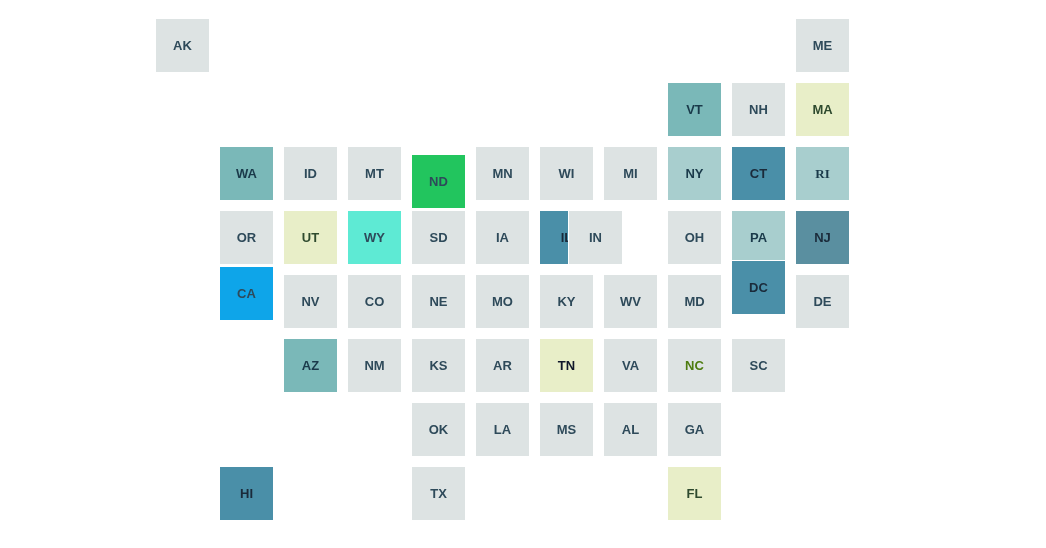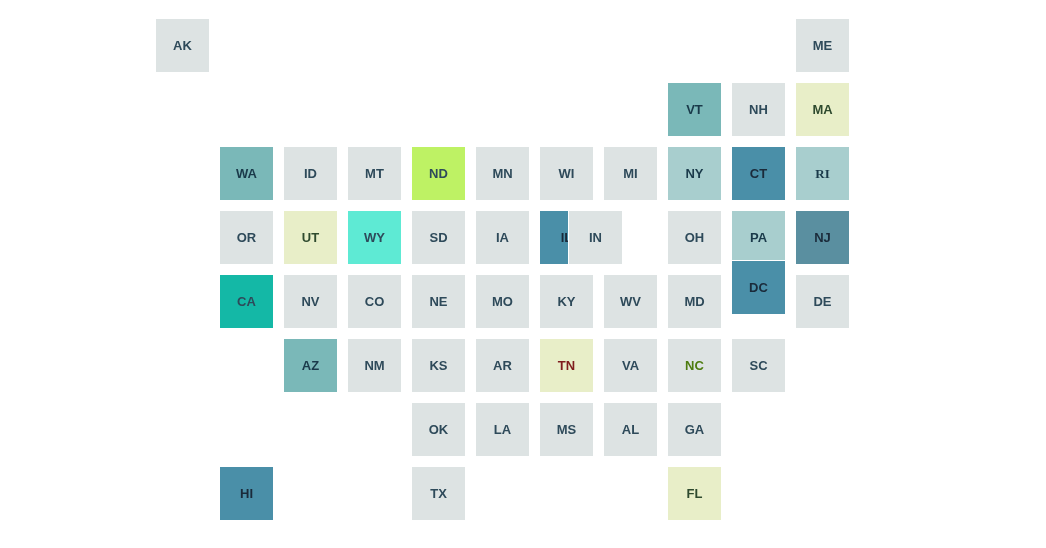--- a/index.html
+++ b/index.html
@@ -35,52 +35,52 @@
 
 <div id="map-container">
     <div class="state-cell" style="left: 155px; top: 18px; background-color: rgb(221, 227, 227); color: rgb(46, 74, 90);">AK</div>
     <div class="state-cell" style="left: 795px; top: 18px; background-color: rgb(221, 227, 227); color: rgb(46, 74, 90);">ME</div>
     <div class="state-cell" style="left: 667px; top: 82px; background-color: rgb(122, 184, 184); color: rgb(26, 58, 74);">VT</div>
     <div class="state-cell" style="left: 731px; top: 82px; background-color: rgb(221, 227, 227); color: rgb(46, 74, 90);">NH</div>
     <div class="state-cell" style="left: 795px; top: 82px; background-color: rgb(232, 238, 200); color: rgb(46, 74, 46);">MA</div>
     <div class="state-cell" style="left: 219px; top: 146px; background-color: rgb(122, 184, 184); color: rgb(26, 58, 74);">WA</div>
     <div class="state-cell" style="left: 283px; top: 146px; background-color: rgb(221, 227, 227); color: rgb(46, 74, 90);">ID</div>
     <div class="state-cell" style="left: 347px; top: 146px; background-color: rgb(221, 227, 227); color: rgb(46, 74, 90);">MT</div>
-    <div class="state-cell" style="left: 411px; top: 146px; background-color: #bef264; color: rgb(46, 74, 90);">ND</div>
+    <div class="state-cell" style="left: 411px; top: 154px; background-color: #22c55e; color: rgb(46, 74, 90);">ND</div>
     <div class="state-cell" style="left: 475px; top: 146px; background-color: rgb(221, 227, 227); color: rgb(46, 74, 90);">MN</div>
     <div class="state-cell" style="left: 539px; top: 146px; background-color: rgb(221, 227, 227); color: rgb(46, 74, 90);">WI</div>
     <div class="state-cell" style="left: 603px; top: 146px; background-color: rgb(221, 227, 227); color: rgb(46, 74, 90);">MI</div>
     <div class="state-cell" style="left: 667px; top: 146px; background-color: rgb(168, 206, 206); color: rgb(26, 58, 74);">NY</div>
     <div class="state-cell" style="left: 731px; top: 146px; background-color: rgb(74, 143, 168); color: rgb(26, 42, 58);">CT</div>
     <div class="state-cell" style="left: 795px; top: 146px; background-color: rgb(168, 206, 206); color: rgb(26, 58, 74); font-family: Liberation Serif, serif;">RI</div>
     <div class="state-cell" style="left: 219px; top: 210px; background-color: rgb(221, 227, 227); color: rgb(46, 74, 90);">OR</div>
     <div class="state-cell" style="left: 283px; top: 210px; background-color: rgb(232, 238, 200); color: rgb(46, 74, 46);">UT</div>
     <div class="state-cell" style="left: 347px; top: 210px; background-color: #5eead4; color: rgb(46, 74, 90);">WY</div>
     <div class="state-cell" style="left: 411px; top: 210px; background-color: rgb(221, 227, 227); color: rgb(46, 74, 90);">SD</div>
     <div class="state-cell" style="left: 475px; top: 210px; background-color: rgb(221, 227, 227); color: rgb(46, 74, 90);">IA</div>
     <div class="state-cell" style="left: 539px; top: 210px; background-color: rgb(74, 143, 168); color: rgb(26, 42, 58);">IL</div>
     <div class="state-cell" style="left: 568px; top: 210px; background-color: rgb(221, 227, 227); color: rgb(46, 74, 90);">IN</div>
     <div class="state-cell" style="left: 667px; top: 210px; background-color: rgb(221, 227, 227); color: rgb(46, 74, 90);">OH</div>
     <div class="state-cell" style="left: 731px; top: 210px; background-color: rgb(168, 206, 206); color: rgb(26, 58, 74);">PA</div>
     <div class="state-cell" style="left: 795px; top: 210px; background-color: rgb(90, 143, 160); color: rgb(26, 42, 58);">NJ</div>
-    <div class="state-cell" style="left: 219px; top: 274px; background-color: #14b8a6; color: rgb(46, 74, 90);">CA</div>
+    <div class="state-cell" style="left: 219px; top: 266px; background-color: #0ea5e9; color: rgb(46, 74, 90);">CA</div>
     <div class="state-cell" style="left: 283px; top: 274px; background-color: rgb(221, 227, 227); color: rgb(46, 74, 90);">NV</div>
     <div class="state-cell" style="left: 347px; top: 274px; background-color: rgb(221, 227, 227); color: rgb(46, 74, 90);">CO</div>
     <div class="state-cell" style="left: 411px; top: 274px; background-color: rgb(221, 227, 227); color: rgb(46, 74, 90);">NE</div>
     <div class="state-cell" style="left: 475px; top: 274px; background-color: rgb(221, 227, 227); color: rgb(46, 74, 90);">MO</div>
     <div class="state-cell" style="left: 539px; top: 274px; background-color: rgb(221, 227, 227); color: rgb(46, 74, 90);">KY</div>
     <div class="state-cell" style="left: 603px; top: 274px; background-color: rgb(221, 227, 227); color: rgb(46, 74, 90);">WV</div>
     <div class="state-cell" style="left: 667px; top: 274px; background-color: rgb(221, 227, 227); color: rgb(46, 74, 90);">MD</div>
     <div class="state-cell" style="left: 731px; top: 260px; background-color: rgb(74, 143, 168); color: rgb(26, 42, 58);">DC</div>
     <div class="state-cell" style="left: 795px; top: 274px; background-color: rgb(221, 227, 227); color: rgb(46, 74, 90);">DE</div>
     <div class="state-cell" style="left: 283px; top: 338px; background-color: rgb(122, 184, 184); color: rgb(26, 58, 74);">AZ</div>
     <div class="state-cell" style="left: 347px; top: 338px; background-color: rgb(221, 227, 227); color: rgb(46, 74, 90);">NM</div>
     <div class="state-cell" style="left: 411px; top: 338px; background-color: rgb(221, 227, 227); color: rgb(46, 74, 90);">KS</div>
     <div class="state-cell" style="left: 475px; top: 338px; background-color: rgb(221, 227, 227); color: rgb(46, 74, 90);">AR</div>
-    <div class="state-cell" style="left: 539px; top: 338px; background-color: rgb(232, 238, 200); color: #7f1d1d;">TN</div>
+    <div class="state-cell" style="left: 539px; top: 338px; background-color: rgb(232, 238, 200); color: #0f172a;">TN</div>
     <div class="state-cell" style="left: 603px; top: 338px; background-color: rgb(221, 227, 227); color: rgb(46, 74, 90);">VA</div>
     <div class="state-cell" style="left: 667px; top: 338px; background-color: rgb(221, 227, 227); color: #4d7c0f;">NC</div>
     <div class="state-cell" style="left: 731px; top: 338px; background-color: rgb(221, 227, 227); color: rgb(46, 74, 90);">SC</div>
     <div class="state-cell" style="left: 411px; top: 402px; background-color: rgb(221, 227, 227); color: rgb(46, 74, 90);">OK</div>
     <div class="state-cell" style="left: 475px; top: 402px; background-color: rgb(221, 227, 227); color: rgb(46, 74, 90);">LA</div>
     <div class="state-cell" style="left: 539px; top: 402px; background-color: rgb(221, 227, 227); color: rgb(46, 74, 90);">MS</div>
     <div class="state-cell" style="left: 603px; top: 402px; background-color: rgb(221, 227, 227); color: rgb(46, 74, 90);">AL</div>
     <div class="state-cell" style="left: 667px; top: 402px; background-color: rgb(221, 227, 227); color: rgb(46, 74, 90);">GA</div>
     <div class="state-cell" style="left: 219px; top: 466px; background-color: rgb(74, 143, 168); color: rgb(26, 42, 58);">HI</div>
     <div class="state-cell" style="left: 411px; top: 466px; background-color: rgb(221, 227, 227); color: rgb(46, 74, 90);">TX</div>

